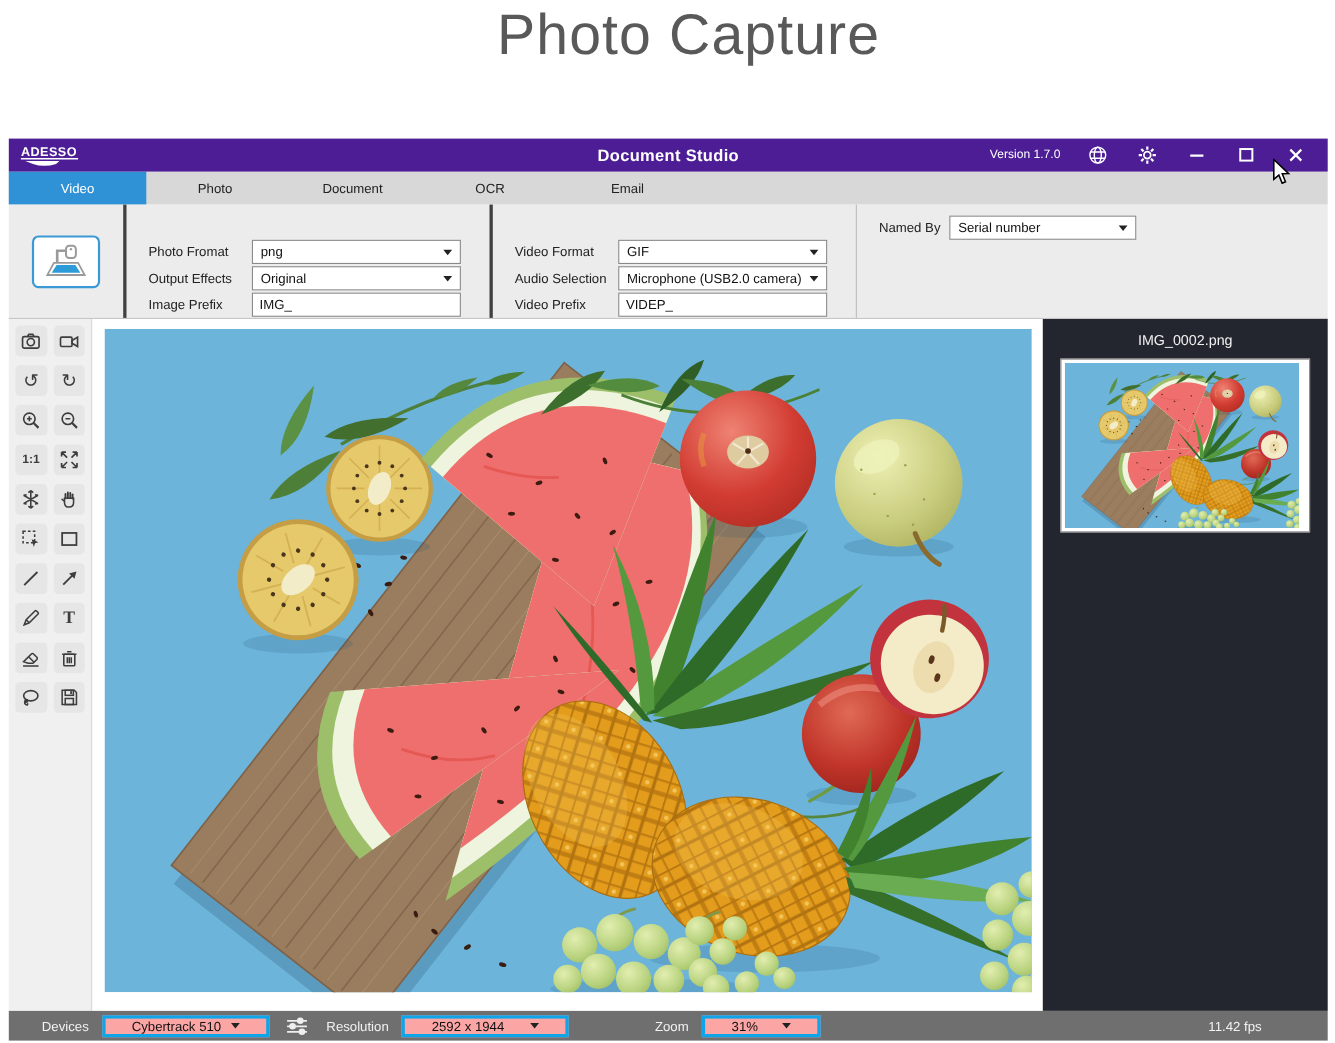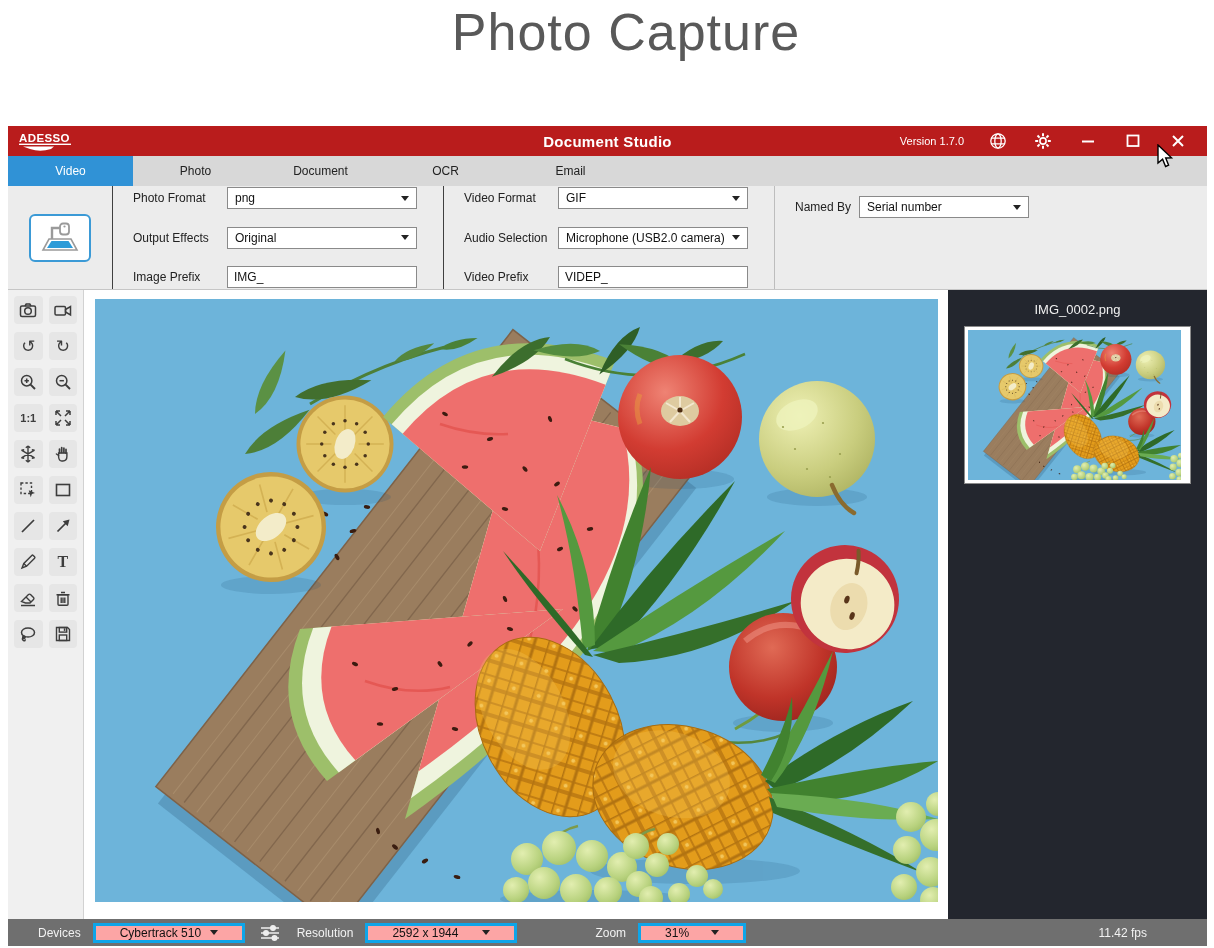--- a/index.html
+++ b/index.html
@@ -1,34 +1,34 @@
 <!DOCTYPE html>
 <html><head>
 <meta charset="utf-8">
 <style>
   html,body{margin:0;padding:0;background:#fff;}
   body{width:1214px;height:948px;position:relative;overflow:hidden;font-family:"Liberation Sans",sans-serif;}
   .page-heading{width:100%;text-align:center;padding-top:2px;font-size:52px;font-weight:400;color:#595959;letter-spacing:1px;font-family:"Liberation Sans",sans-serif;padding-left:19px;}
   
   #window{position:absolute;left:8px;top:126px;width:1199px;height:820px;display:flex;flex-direction:column;background:#fff;}
-  .titlebar{height:30px;background:#b91c1c;display:flex;align-items:center;position:relative;color:#fff;flex:0 0 auto;}
+  .titlebar{height:30px;background:#4c1d95;display:flex;align-items:center;position:relative;color:#fff;flex:0 0 auto;}
   .brand{margin-left:10px;z-index:2;display:flex;align-items:center;}
   .tb-title{position:absolute;left:0;right:0;text-align:center;font-weight:bold;font-size:15px;letter-spacing:.3px;}
   .tb-right{margin-left:auto;display:flex;align-items:center;gap:23px;padding-right:18px;z-index:2;}
   .tb-version{font-size:11px;}
   .tb-btn{display:flex;align-items:center;justify-content:center;width:22px;height:22px;cursor:pointer;}
   
   .tabbar{height:30px;background:#d8d8d8;display:flex;flex:0 0 auto;}
   .tab{width:125px;display:flex;align-items:center;justify-content:center;font-size:12px;color:#222;cursor:pointer;}
   .tab.active{background:#3092d6;color:#fff;}
   
   .settings{height:104px;background:#ececec;border-bottom:1px solid #c6c6c6;display:flex;flex:0 0 auto;box-sizing:border-box;}
   .cap{width:104px;display:flex;align-items:center;justify-content:center;}
   .capture-btn{width:62px;height:48px;background:#fff;border:2px solid #3b9ad6;border-radius:6px;display:flex;align-items:center;justify-content:center;padding:0;cursor:pointer;}
-  .scol{height:100%;box-sizing:border-box;display:flex;flex-direction:column;justify-content:space-between;border-left:1px solid #404040;padding-left:20px;padding-right:26px;}
+  .scol{height:100%;box-sizing:border-box;display:flex;flex-direction:column;justify-content:flex-end;border-left:3px solid #404040;padding-left:20px;padding-right:26px;}
   .scol3{justify-content:flex-start;padding-top:9px;border-left:1px solid #bdbdbd;}
   .srow{display:flex;align-items:center;height:24px;}
   .slabel{width:94px;font-size:12px;color:#222;flex:0 0 auto;}
   .slabel.auto{width:auto;margin-right:8px;}
   .sel{width:190px;height:22px;background:#fff;border:1px solid #8a8a8a;display:flex;align-items:center;justify-content:space-between;font-size:12px;color:#111;padding:0 7px;box-sizing:border-box;cursor:pointer;}
   .sel.w150{width:170px;}
   .arr{width:0;height:0;border-left:4.5px solid transparent;border-right:4.5px solid transparent;border-top:5.5px solid #222;flex:0 0 auto;margin-left:6px;}
   .inp{width:190px;height:22px;border:1px solid #8a8a8a;font-size:12px;color:#111;padding:0 6px;box-sizing:border-box;font-family:"Liberation Sans",sans-serif;background:#fff;}
   
   .main{flex:1 1 auto;display:flex;min-height:0;}

